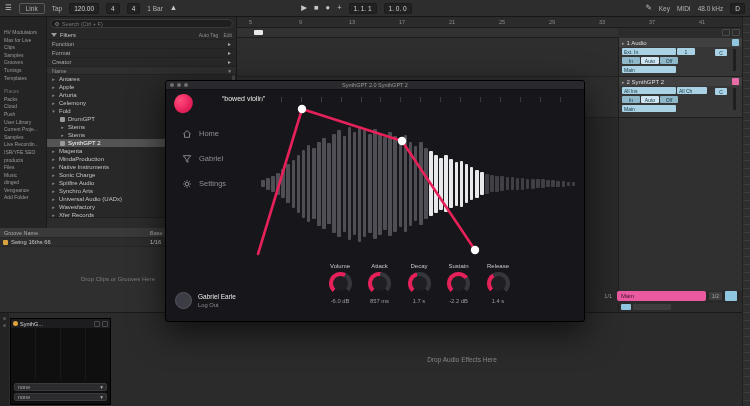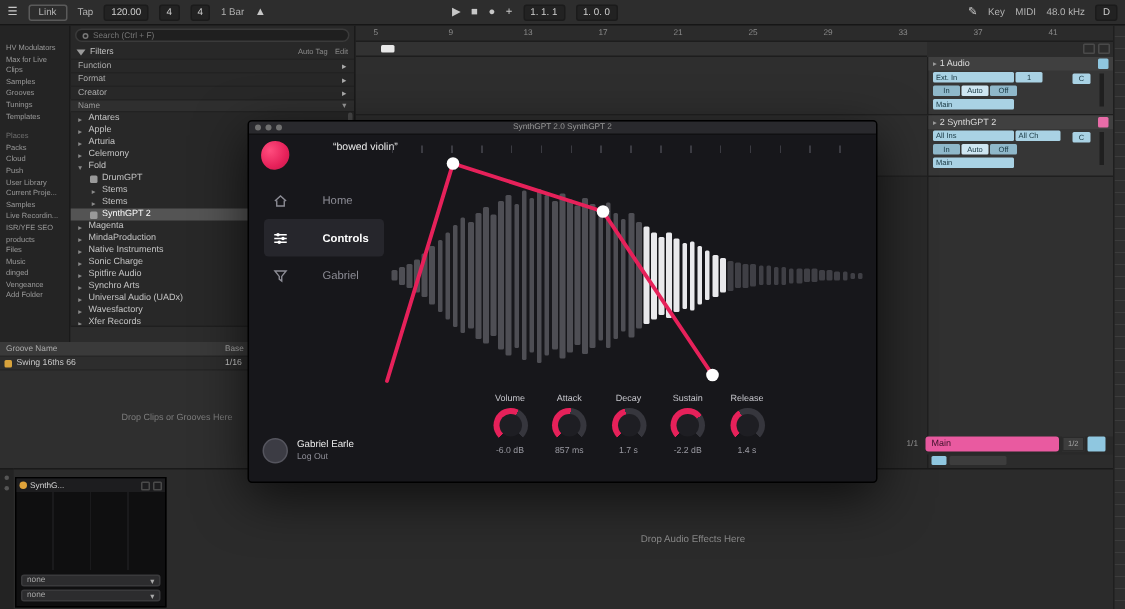--- a/index.html
+++ b/index.html
@@ -137,21 +137,21 @@
   .p-titlebar{position:absolute;top:0;left:0;right:0;height:9px;background:#29292d;
               border-bottom:1px solid #101012;display:flex;align-items:center;}
   .p-dots{display:flex;gap:3px;margin-left:4px;z-index:2;}
   .p-dot{width:4px;height:4px;border-radius:50%;background:#707070;}
   .p-title{position:absolute;left:0;right:0;text-align:center;font-size:5.5px;color:#9a9a9a;}
   .p-logo{position:absolute;left:8px;top:13px;width:19px;height:19px;
           background:radial-gradient(circle at 35% 30%,#ff4d7e,#e6215a 60%,#c01848);
           border-radius:48% 52% 55% 45%/52% 46% 54% 48%;transform:rotate(-10deg);}
   .p-preset{position:absolute;left:56px;top:14px;font-size:7px;color:#ececec;}
   .p-nav{position:absolute;left:10px;top:40px;width:80px;}
-  .nitem{height:25px;display:flex;align-items:center;gap:23px;font-size:7.5px;color:#8d8d96;
+  .nitem{height:25px;display:flex;align-items:center;gap:7px;font-size:7.5px;color:#8d8d96;
          padding:0 6px;border-radius:3px;}
   .nitem svg{flex:none;}
   .nitem.active{color:#fff;font-weight:bold;background:#26262c;}
   .p-ruler{position:absolute;left:95px;top:16px;width:318px;height:5px;
            background:repeating-linear-gradient(to right,#3b3b42 0 1px,transparent 1px 19.9px);}
   .p-wave{position:absolute;left:95px;top:30px;width:318px;height:145px;display:flex;align-items:center;}
   .wbar{width:3.6px;margin-right:1.5px;background:#4e4e54;border-radius:1px;flex:none;}
   .wbar.bright{background:#e9e9ec;}
   .wbar.tail{background:#3f3f45;}
   .p-env{position:absolute;left:0;top:0;width:420px;height:242px;}
@@ -467,34 +467,32 @@
     <div class="p-logo"></div>
     <div class="p-preset">“bowed violin”</div>
 
     <nav class="p-nav">
       <div class="nitem">
         <svg width="10" height="10" viewBox="0 0 12 12" fill="none" stroke="currentColor" stroke-width="1.1">
             <path d="M1.5 6L6 2l4.5 4M3 5.5V10h6V5.5"></path>
           </svg>
         <span>Home</span>
       </div>
-      <div class="nitem active">
-        <svg width="10" height="10" viewBox="0 0 12 12" stroke="currentColor" stroke-width="1.1" fill="none">
-            <path d="M1 3h10M1 6h10M1 9h10"></path>
-            <circle cx="4" cy="3" r="1.4" fill="currentColor" stroke="none"></circle>
-            <circle cx="8" cy="6" r="1.4" fill="currentColor" stroke="none"></circle>
-            <circle cx="5" cy="9" r="1.4" fill="currentColor" stroke="none"></circle>
-          </svg>
-        <span>Controls</span>
-      </div>
       <div class="nitem">
         <svg width="10" height="10" viewBox="0 0 12 12" fill="none" stroke="currentColor" stroke-width="1.1">
             <path d="M1.5 2h9L7 6.3V10L5 8.5V6.3z"></path>
           </svg>
         <span>Gabriel</span>
+      </div>
+      <div class="nitem">
+        <svg width="10" height="10" viewBox="0 0 12 12" fill="none" stroke="currentColor" stroke-width="1.1">
+            <circle cx="6" cy="6" r="2.1"></circle>
+            <path d="M6 1.3V3M6 9v1.7M1.3 6H3M9 6h1.7M2.7 2.7l1.2 1.2M8.1 8.1l1.2 1.2M8.1 3.9l1.2-1.2M2.7 9.3l1.2-1.2"></path>
+          </svg>
+        <span>Settings</span>
       </div>
     </nav>
 
     <div class="p-ruler"></div>
     <div class="p-wave">
         <span class="wbar" style="height: 7px;"></span>
         <span class="wbar" style="height: 12px;"></span>
         <span class="wbar" style="height: 16px;"></span>
         <span class="wbar" style="height: 22px;"></span>
         <span class="wbar" style="height: 29px;"></span>

